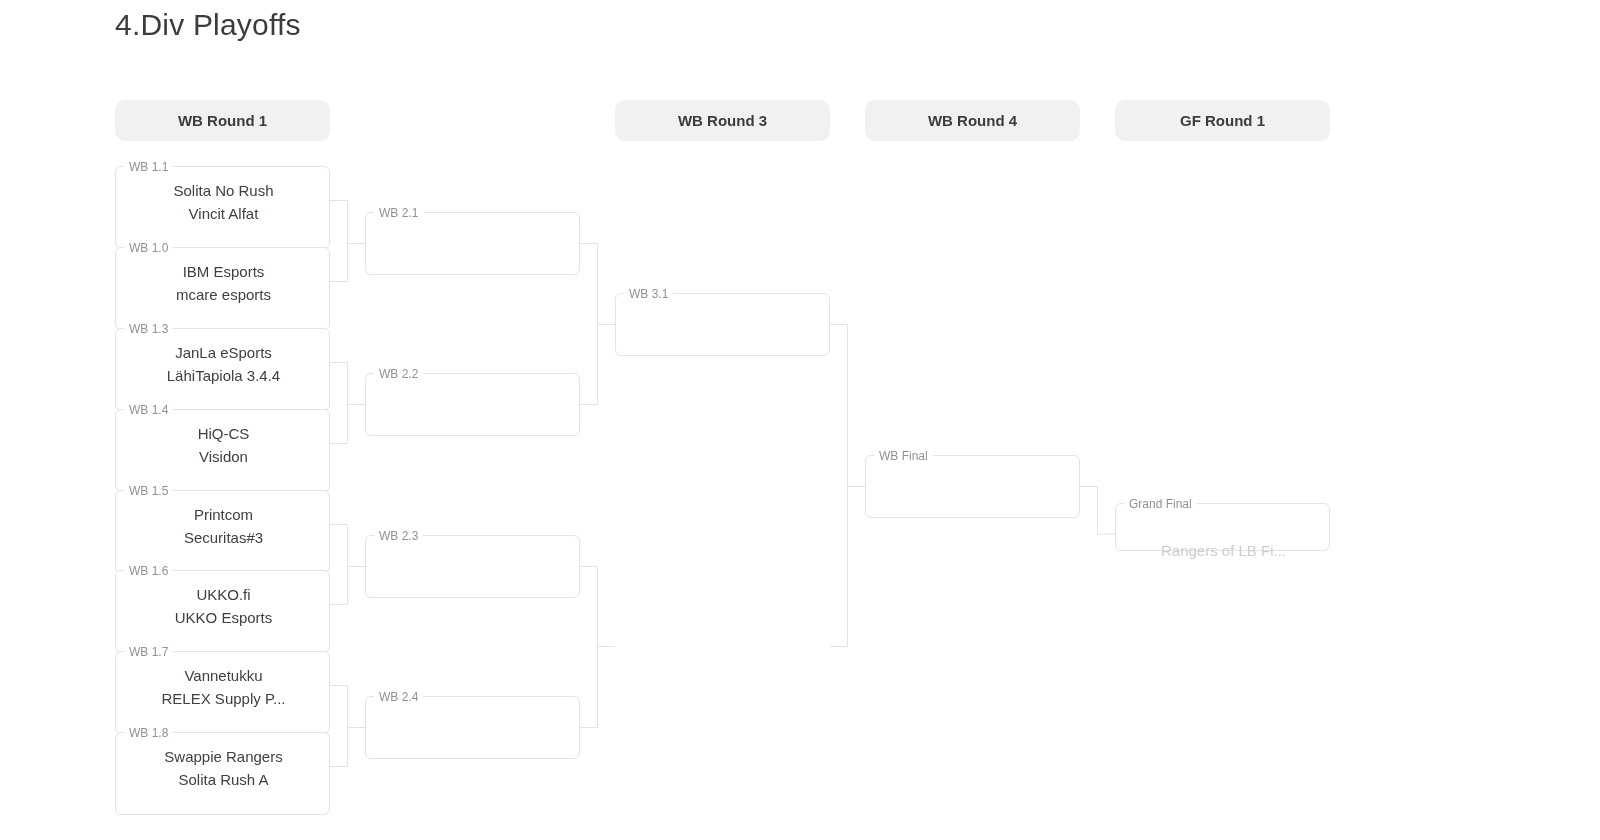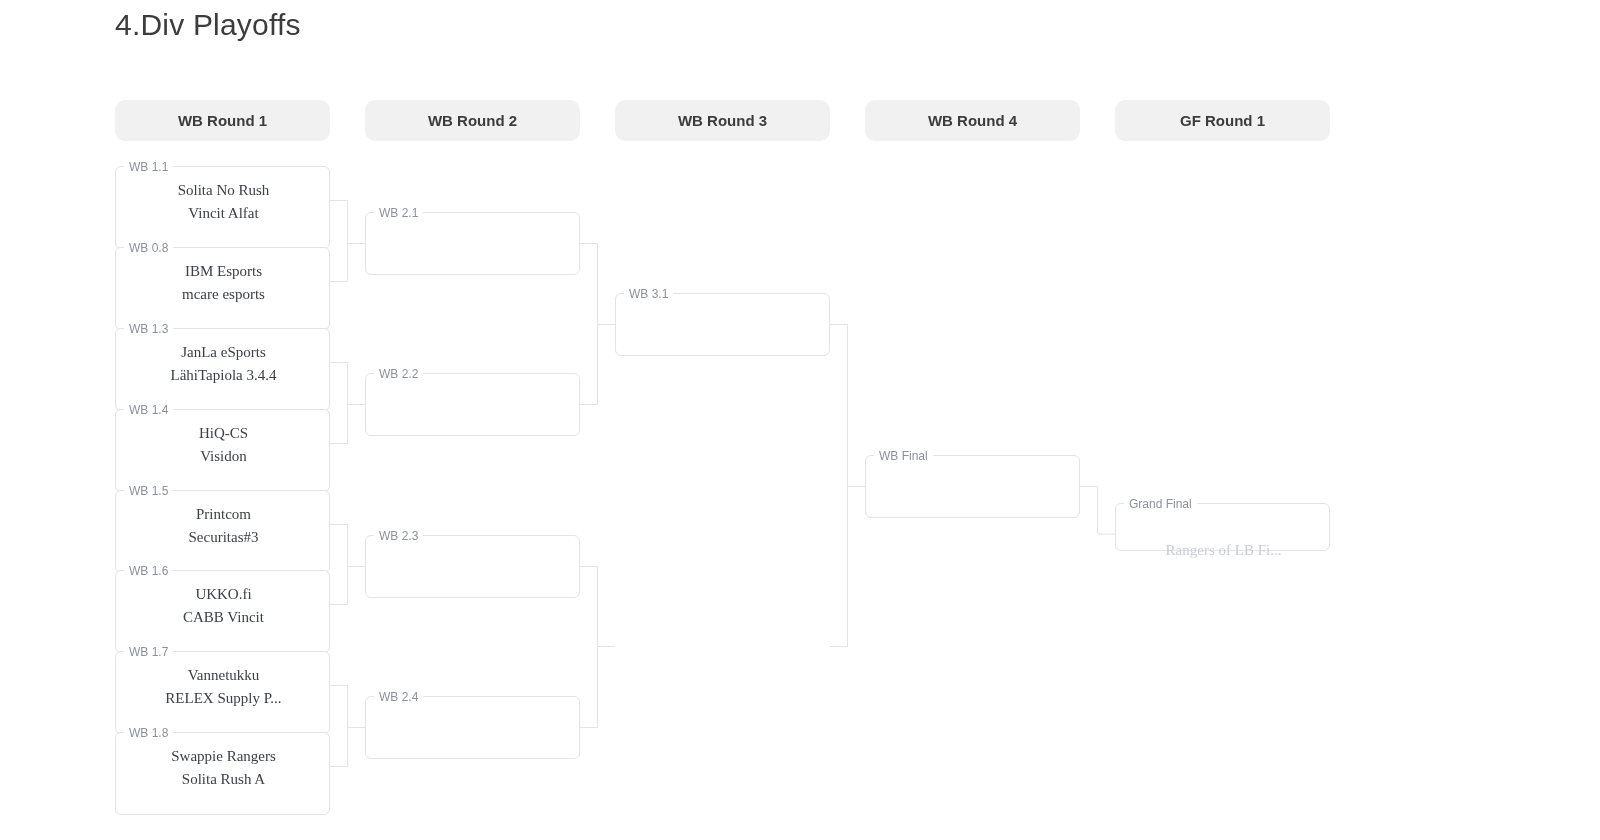--- a/index.html
+++ b/index.html
@@ -16,21 +16,21 @@
 
   .c1{left:115px}.c2{left:365px}.c3{left:615px}.c4{left:865px}.c5{left:1115px}
 
   .match{position:absolute;width:215px;box-sizing:border-box;background:#fff;
          border:1px solid var(--border,#e1e3e7);border-radius:6px;}
   .h69{height:83px}.h63{height:63px}.h62{height:48px}
 
   .mlabel{position:absolute;top:-8px;left:8px;line-height:16px;padding:0 5px;
           background:#fff;font-size:12px;color:var(--label,#8c919b);white-space:nowrap;}
 
-  .opps{padding-top:12px;font-family:Liberation Serif, serif;}
+  .opps{padding-top:12px;}
   .opp{height:23px;line-height:23px;padding:0 8px 0 10px;font-size:15px;
        color:var(--team,#3c4048);white-space:nowrap;overflow:hidden;text-overflow:ellipsis;}
   .opp.muted{color:var(--placeholder,#c9cdd4);}
 
   #wires{position:absolute;left:0;top:0;pointer-events:none;}
   #wires path{stroke:var(--connector,#e1e3e7);stroke-width:1;fill:none;}
 </style>
 </head>
 <body>
 
@@ -43,34 +43,33 @@
       <path d="M330 362.5H347.5M330 443.5H347.5M347.5 362.5V443.5M347.5 404.5H365"></path>
       <path d="M330 524.5H347.5M330 604.5H347.5M347.5 524.5V604.5M347.5 566.5H365"></path>
       <path d="M330 685.5H347.5M330 766.5H347.5M347.5 685.5V766.5M347.5 727.5H365"></path>
       <path d="M580 243.5H597.5M580 404.5H597.5M597.5 243.5V404.5M597.5 324.5H615"></path>
       <path d="M580 566.5H597.5M580 727.5H597.5M597.5 566.5V727.5M597.5 646.5H615"></path>
       <path d="M830 324.5H847.5M830 646.5H847.5M847.5 324.5V646.5M847.5 486.5H865"></path>
       <path d="M1080 486.5H1097.5V534H1115"></path>
     </svg>
 
   <div class="rh c1">WB Round 1</div>
-  <div class="rh c2">WB Round 2</div>
   <div class="rh c3">WB Round 3</div>
   <div class="rh c4">WB Round 4</div>
   <div class="rh c5">GF Round 1</div>
 
   <div class="match c1 h69" id="m0" style="top:166px">
     <span class="mlabel">WB 1.1</span>
     <div class="opps">
       <div class="opp">Solita No Rush</div>
       <div class="opp">Vincit Alfat</div>
     </div>
   </div>
   <div class="match c1 h69" id="m1" style="top:247px">
-    <span class="mlabel">WB 0.8</span>
+    <span class="mlabel">WB 1.0</span>
     <div class="opps">
       <div class="opp">IBM Esports</div>
       <div class="opp">mcare esports</div>
     </div>
   </div>
   <div class="match c1 h69" id="m2" style="top:328px">
     <span class="mlabel">WB 1.3</span>
     <div class="opps">
       <div class="opp">JanLa eSports</div>
       <div class="opp">LähiTapiola 3.4.4</div>
@@ -87,21 +86,21 @@
     <span class="mlabel">WB 1.5</span>
     <div class="opps">
       <div class="opp">Printcom</div>
       <div class="opp">Securitas#3</div>
     </div>
   </div>
   <div class="match c1 h69" id="m5" style="top:570px">
     <span class="mlabel">WB 1.6</span>
     <div class="opps">
       <div class="opp">UKKO.fi</div>
-      <div class="opp">CABB Vincit</div>
+      <div class="opp">UKKO Esports</div>
     </div>
   </div>
   <div class="match c1 h69" id="m6" style="top:651px">
     <span class="mlabel">WB 1.7</span>
     <div class="opps">
       <div class="opp">Vannetukku</div>
       <div class="opp">RELEX Supply P...</div>
     </div>
   </div>
   <div class="match c1 h69" id="m7" style="top:732px">

